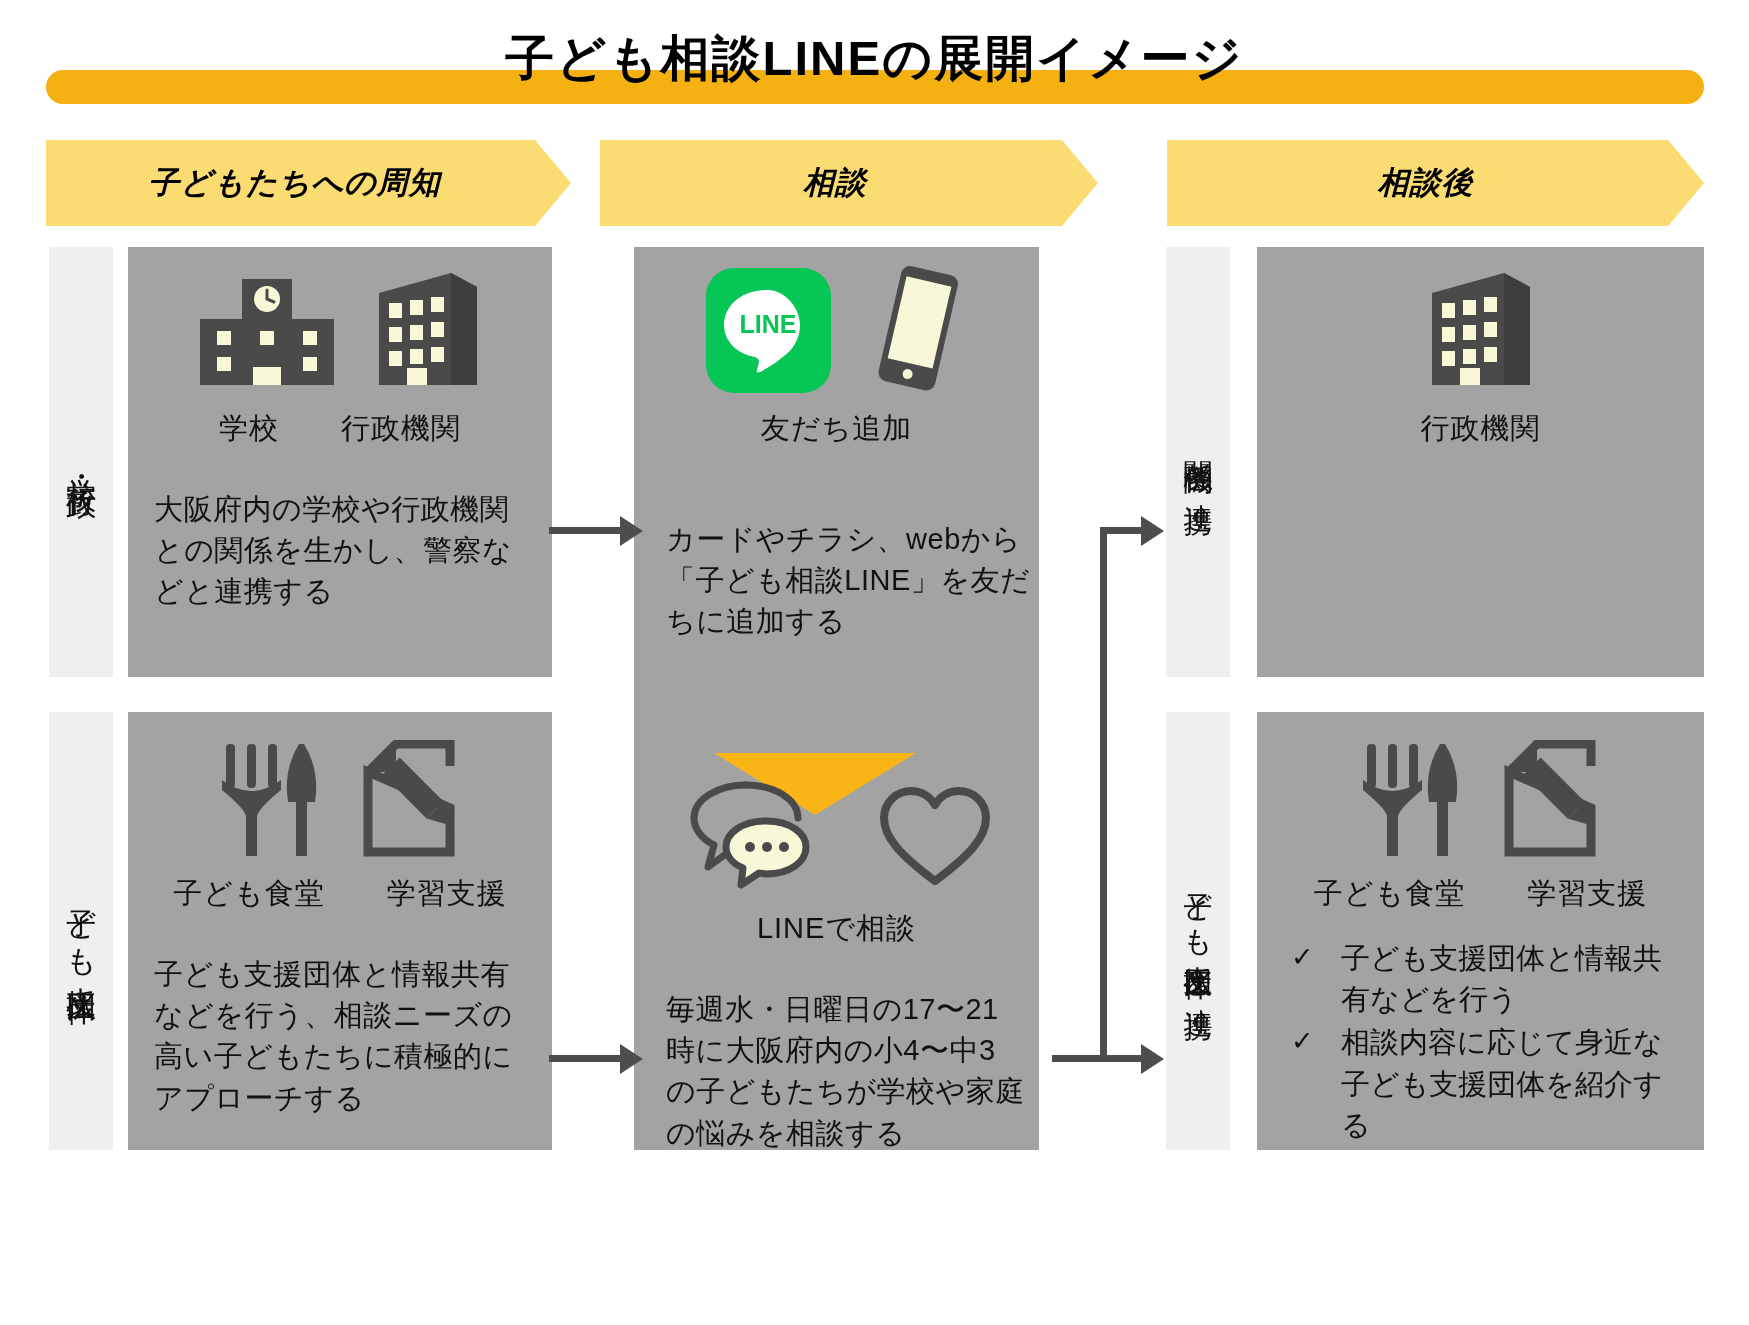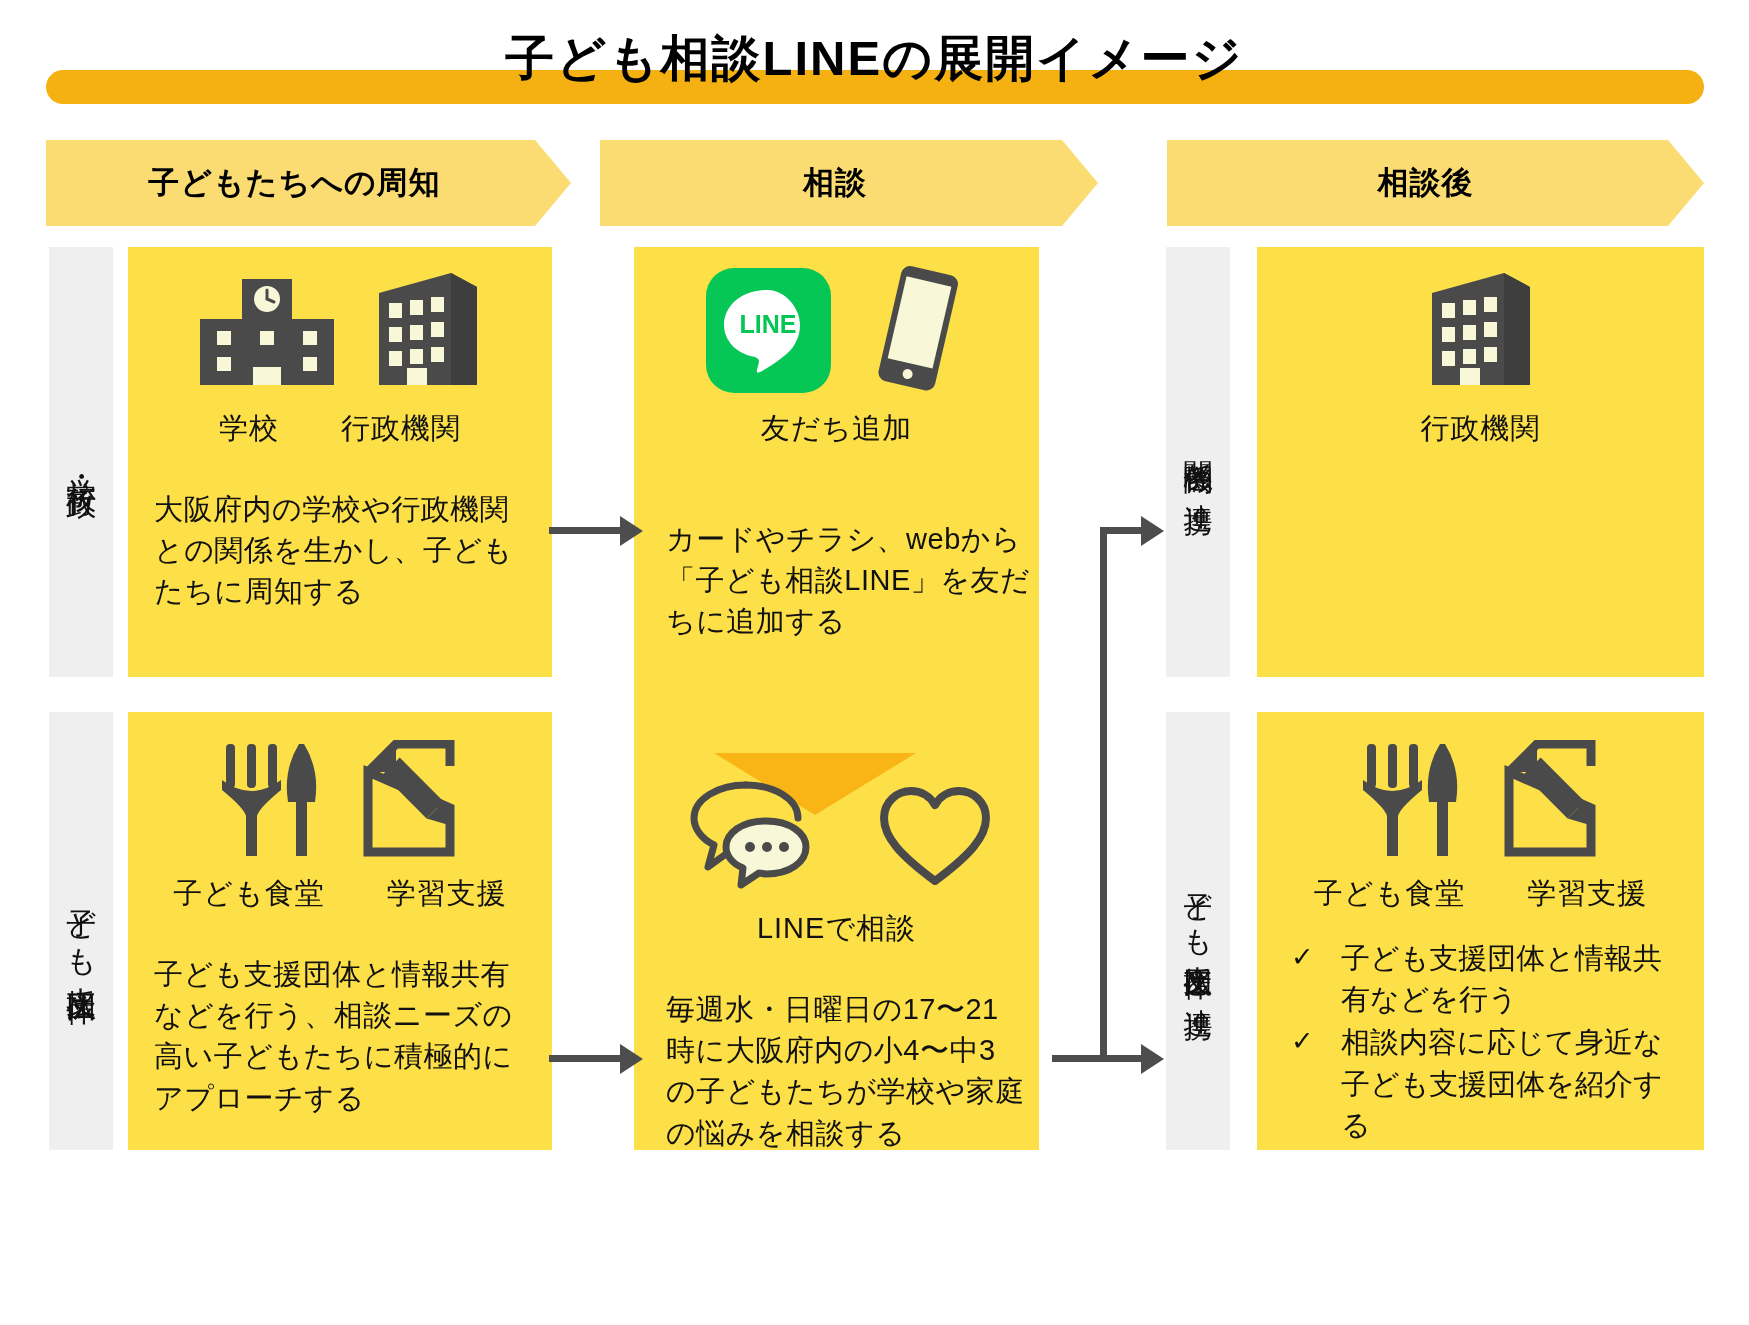--- a/index.html
+++ b/index.html
@@ -41,20 +41,21 @@
     position:absolute;
     height:86px;
     background:#FBDC72;
     display:flex;
     align-items:center;
     justify-content:center;
     font-size:31px;
     font-weight:bold;
     color:#000;
     letter-spacing:1px;
+    font-style:italic;
   }
   .phase.chev{
     clip-path:polygon(0 0, calc(100% - 36px) 0, 100% 50%, calc(100% - 36px) 100%, 0 100%);
   }
   .phase .plabel{ transform:translateX(-14px); }
   #phase-1{ left:46px;  top:140px; width:525px; }
   #phase-2{ left:600px; top:140px; width:498px; }
   #phase-3{ left:1167px;top:140px; width:537px; }
   #phase-3 .plabel{ transform:translateX(-10px); }
 
@@ -96,21 +97,21 @@
     line-height:1.2;
     letter-spacing:2px;
     color:#111;
   }
   #linkstrip-1{ top:247px; height:430px; }
   #linkstrip-2{ top:712px; height:438px; }
 
   
   .card{
     position:absolute;
-    background:#fde047;
+    background:#a3a3a3;
     box-sizing:border-box;
     padding:0;
   }
   #card-a{ left:128px;  top:247px; width:424px; height:430px; }
   #card-c{ left:128px;  top:712px; width:424px; height:438px; }
   #card-mid{ left:634px; top:247px; width:405px; height:903px; }
   #card-b{ left:1257px; top:247px; width:447px; height:430px; }
   #card-d{ left:1257px; top:712px; width:447px; height:438px; }
 
   .icon-row{
@@ -273,21 +274,21 @@
           <rect x="37" y="78" width="13" height="15"></rect>
           <rect x="58" y="76" width="13" height="15"></rect>
           <rect x="34" y="97" width="20" height="17"></rect>
         </g>
       </svg>
     </div>
     <div class="cap-row">
       <span>学校</span>
       <span>行政機関</span>
     </div>
-    <div class="body-text">大阪府内の学校や行政機関との関係を生かし、子どもたちに周知する</div>
+    <div class="body-text">大阪府内の学校や行政機関との関係を生かし、警察などと連携する</div>
   </div>
 
   <div class="card" id="card-c">
     <div class="icon-row">
 
       <svg class="ico" width="112" height="118" viewBox="0 0 112 118">
         <g fill="#4A4A4A">
           <rect x="16" y="4" width="9" height="44" rx="4"></rect>
           <rect x="37" y="4" width="9" height="44" rx="4"></rect>
           <rect x="58" y="4" width="9" height="44" rx="4"></rect>

